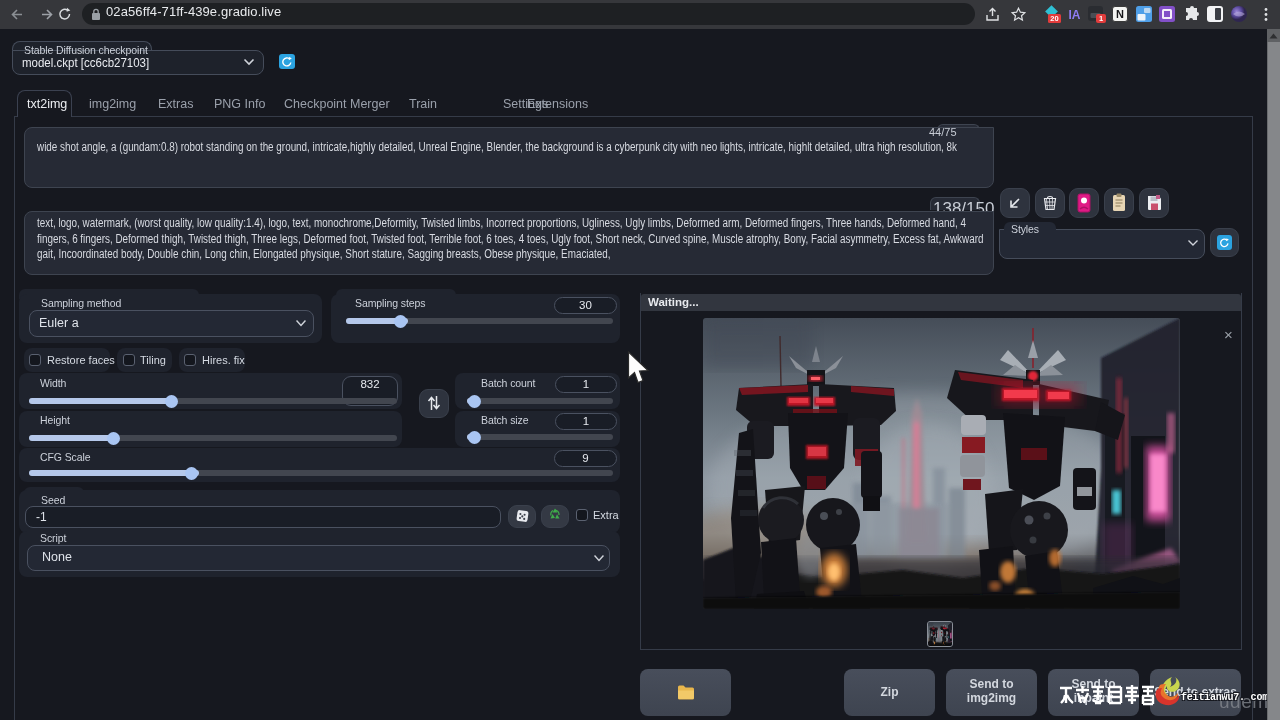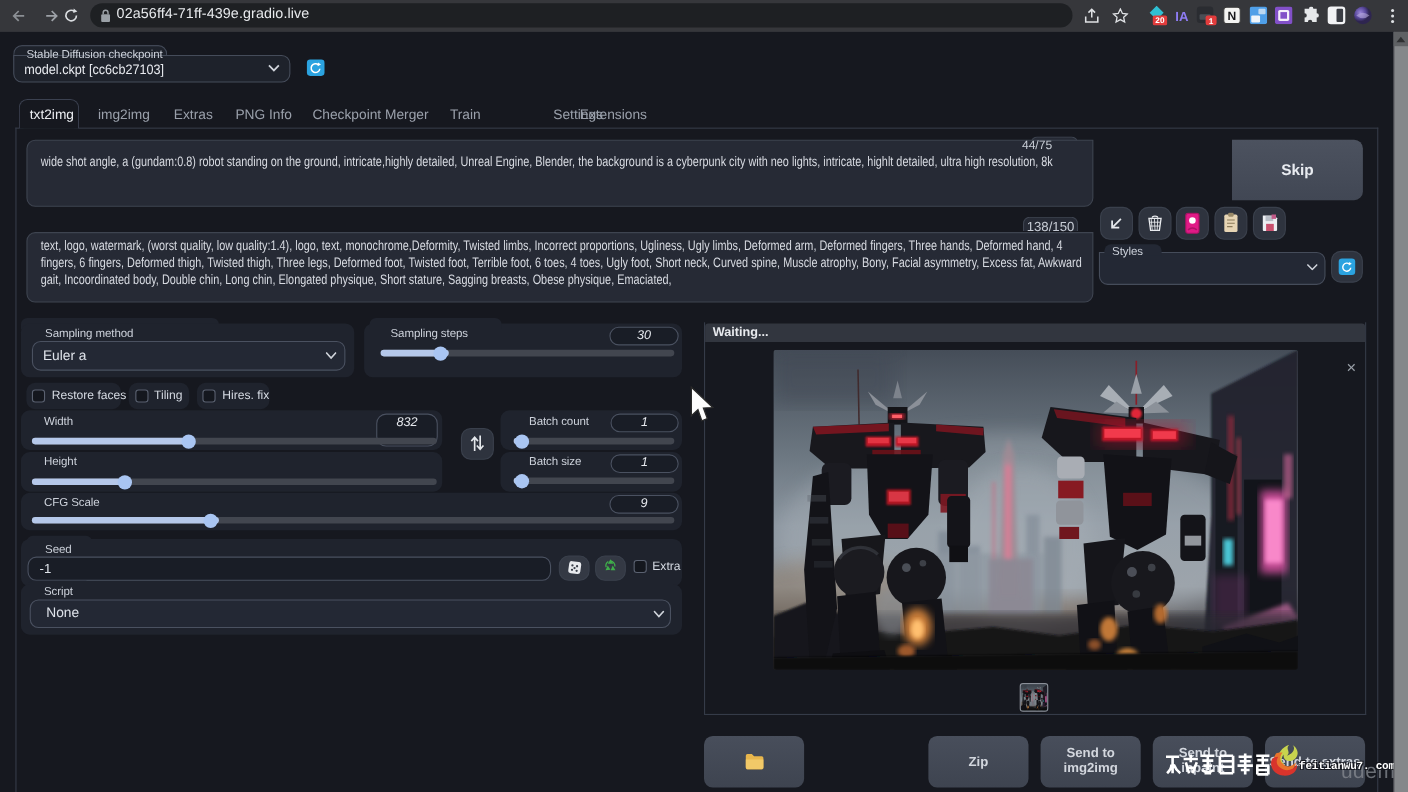--- a/index.html
+++ b/index.html
@@ -6,21 +6,21 @@
   .abs{position:absolute;}
   #stage{position:relative;width:1280px;height:720px;background:#16181f;overflow:hidden;}
   
   #chrome{position:absolute;left:0;top:0;width:1280px;height:29px;background:#36373b;}
   #urlpill{position:absolute;left:82px;top:3px;width:893px;height:22px;border-radius:11px;background:#1e2023;}
   #urltext{position:absolute;left:106px;top:4px;font-size:13px;color:#e8eaed;letter-spacing:0.1px;}
   
   .block{position:absolute;background:#1f232d;border-radius:8px;}
   .blklabel{position:absolute;font-size:10.5px;color:#ccd1da;letter-spacing:-0.1px;}
   .tabtab{position:absolute;background:#1f232d;border-radius:6px 6px 0 0;}
-  .numin{position:absolute;background:#191d26;border:1px solid #4a5160;border-radius:9px;color:#e6e9ee;font-size:11.5px;text-align:center;line-height:15px;font-style:italic;}
+  .numin{position:absolute;background:#191d26;border:1px solid #4a5160;border-radius:9px;color:#e6e9ee;font-size:11.5px;text-align:center;line-height:15px;}
   .seltext{font-size:12.5px;color:#dfe3ea;}
   .slider{position:absolute;height:6px;border-radius:3px;background:#42464f;}
   .sfill{position:absolute;left:0;top:0;height:6px;border-radius:3px;background:#b5c8ea;}
   .shandle{position:absolute;width:13px;height:13px;border-radius:50%;background:#a9c5f2;top:-3.5px;}
   .cbox{position:absolute;width:12px;height:12px;border:1px solid #5a6170;border-radius:3px;background:#14171e;}
   .cblabel{position:absolute;font-size:11px;color:#d5dae2;}
   .toolbtn{position:absolute;background:#2e333e;border:1px solid #3a404c;border-radius:9px;}
   .graybtn{position:absolute;background:linear-gradient(#4c525f,#414754);border-radius:8px;color:#e8ebf0;text-align:center;}
   .ftbtn{position:absolute;background:linear-gradient(#484e5b,#3e4450);border-radius:8px;color:#d3d7de;text-align:center;width:91px;height:47px;top:669px;font-size:12px;font-weight:600;}
 </style></head>
@@ -128,25 +128,24 @@
   <div class="abs" style="left:409px;top:97px;font-size:12.5px;color:#9aa0ab;">Train</div>
   <div class="abs" style="left:459px;top:97px;font-size:12.5px;color:#9aa0ab;margin-left:44px;">Settings</div>
   <div class="abs" style="left:527px;top:97px;font-size:12.5px;color:#9aa0ab;">Extensions</div>
 
   <div class="abs" style="left:937px;top:124px;width:43px;height:12px;background:#262a35;border:1px solid #3e4450;border-bottom:none;border-radius:6px 6px 0 0;"></div>
   <div class="abs" style="left:24px;top:127px;width:970px;height:61px;background:#262a35;border:1px solid #3e4450;border-radius:8px 0 8px 8px;"></div>
   <div class="abs" style="left:929px;top:126px;width:36px;font-size:11px;color:#c8cdd6;text-align:left;z-index:2;">44/75</div>
   <div class="abs" style="left:37px;top:140px;width:1200px;font-size:12.5px;color:#d8dbe2;white-space:nowrap;transform:scaleX(0.79);transform-origin:0 0;">wide shot angle, a (gundam:0.8) robot standing on the ground, intricate,highly detailed, Unreal Engine, Blender, the background is a cyberpunk city with neo lights, intricate, highlt detailed, ultra high resolution, 8k</div>
 
   <div class="abs" style="left:930px;top:197px;width:50px;height:13px;background:#262a35;border:1px solid #3e4450;border-bottom:none;border-radius:6px 6px 0 0;"></div>
-  <div class="abs" style="left:933px;top:199px;width:44px;font-size:12px;color:#c8cdd6;text-align:center;">138/150</div>
+  <div class="abs" style="left:933px;top:199px;width:44px;font-size:17px;color:#c8cdd6;text-align:center;">138/150</div>
   <div class="abs" style="left:24px;top:211px;width:970px;height:64px;background:#262a35;border:1px solid #3e4450;border-radius:8px 0 8px 8px;"></div>
   <div class="abs" style="left:37px;top:216px;width:1200px;font-size:12.5px;line-height:15.6px;color:#d8dbe2;white-space:nowrap;transform:scaleX(0.79);transform-origin:0 0;">text, logo, watermark, (worst quality, low quality:1.4), logo, text, monochrome,Deformity, Twisted limbs, Incorrect proportions, Ugliness, Ugly limbs, Deformed arm, Deformed fingers, Three hands, Deformed hand, 4<br>fingers, 6 fingers, Deformed thigh, Twisted thigh, Three legs, Deformed foot, Twisted foot, Terrible foot, 6 toes, 4 toes, Ugly foot, Short neck, Curved spine, Muscle atrophy, Bony, Facial asymmetry, Excess fat, Awkward<br>gait, Incoordinated body, Double chin, Long chin, Elongated physique, Short stature, Sagging breasts, Obese physique, Emaciated,</div>
 
-  <div class="graybtn" style="left:1120px;top:127px;width:119px;height:55px;border-radius:0 8px 8px 0;font-size:14px;font-weight:600;line-height:55px;">Skip</div>
 
   <div class="toolbtn" style="left:1000px;top:188px;width:30px;height:30px;"></div>
   <svg class="abs" style="left:1008px;top:196px" width="14" height="14" viewBox="0 0 14 14">
     <path d="M11 3 L4 10 M3 4.5 V11 H9.5" stroke="#e5e8ec" stroke-width="1.6" fill="none"></path>
   </svg>
   <div class="toolbtn" style="left:1035px;top:188px;width:30px;height:30px;"></div>
   <svg class="abs" style="left:1042px;top:194px" width="16" height="18" viewBox="0 0 16 18">
     <path d="M2.5 4.5 H13.5 L12 15.5 H4 Z" fill="none" stroke="#e8eaee" stroke-width="1.2"></path>
     <path d="M4.5 5 L5.5 15 M7.5 5 L8 15 M10.5 5 L10 15 M3 8 H13 M3.4 11.5 H12.6" stroke="#e8eaee" stroke-width="0.8" fill="none"></path>
     <path d="M5.5 4 C5.5 2 10.5 2 10.5 4" stroke="#e8eaee" stroke-width="1.1" fill="none"></path>

